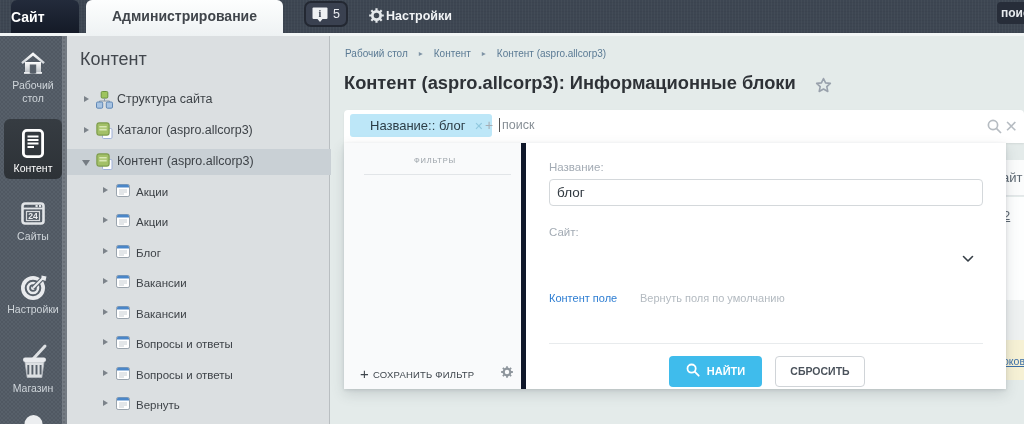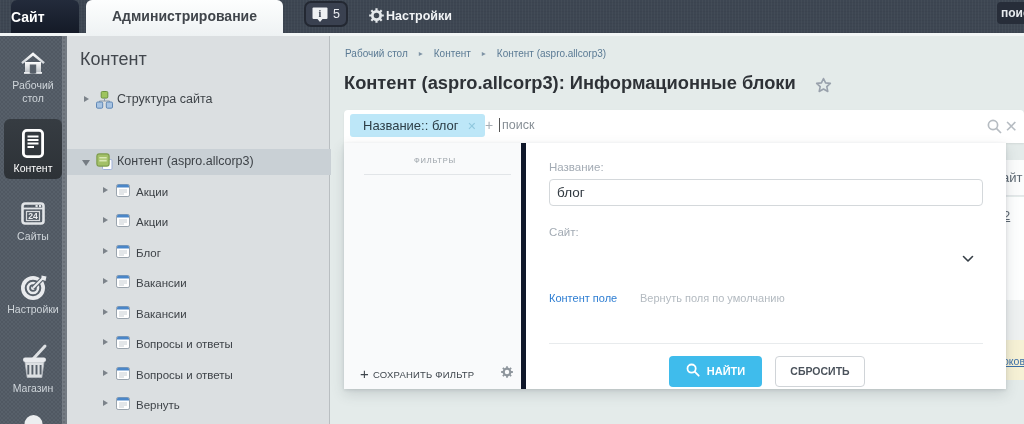--- a/index.html
+++ b/index.html
@@ -32,21 +32,21 @@
 .trow.sub{font-size:11.5px}
 .trow.sub .lbl{top:9.5px}
 
 #main{position:absolute;left:331px;top:36px;width:693px;height:388px;background:#e4ebea}
 #crumbs{position:absolute;left:14px;top:12px;font-size:10px}
 #crumbs span{color:#5a7a94}
 #crumbs b{color:#7e93a5;font-weight:normal;padding:0 11px;font-size:8px;vertical-align:1px}
 #title{position:absolute;left:13px;top:36px;font-size:18.3px;font-weight:bold;color:#2e3237}
 
 #fbar{position:absolute;left:13px;top:74px;width:680px;height:33px;background:#fff;border-radius:4px 4px 0 0;box-shadow:0 1px 2px rgba(0,0,0,.08)}
-#ftag{position:absolute;left:6px;top:4px;height:23px;background:#bde7f8;border-radius:3px;font-size:13px;color:#2c3d46;line-height:23px;padding:0 26px 0 13px}
+#ftag{position:absolute;left:6px;top:4px;height:23px;background:#bde7f8;border-radius:3px;font-size:13px;color:#2c3d46;line-height:23px;padding:0 26px 0 20px}
 #ftag .x{position:absolute;right:8px;top:1px;color:#90c8de;font-size:11px}
 #fplus{position:absolute;left:141px;top:7px;color:#a6adb4;font-size:14px}
 #fsearch{position:absolute;left:155px;top:8px;color:#878f96;font-size:12.5px;border-left:1px solid #555;padding-left:2px}
 #fmag{position:absolute;right:22px;top:9px}
 #fx{position:absolute;right:6px;top:7px;color:#b6bcc2;font-size:16px}
 
 #panel{position:absolute;left:13px;top:107px;width:662px;height:246px;background:#fff;box-shadow:0 5px 12px rgba(60,70,80,.17),0 1px 3px rgba(60,70,80,.15)}
 #pleft{position:absolute;left:0;top:0;width:182px;height:246px;background:#f9fafb;border-right:5px solid #0f172a}
 #pleft .cap{position:absolute;left:0;top:13px;width:182px;text-align:center;font-size:7.5px;letter-spacing:.8px;color:#9aa1a8}
 #pleft hr{position:absolute;left:20px;top:31px;width:147px;border:none;border-top:1px solid #e2e5e8}
@@ -150,20 +150,29 @@
   <div class="trow" style="top:49px">
       <i class="arr-r" style="left:17px"></i>
       <svg class="ti" style="left:29px;top:6px" width="17" height="18" viewBox="0 0 17 18">
         <rect x="5.2" y="0.5" width="6.6" height="6.6" rx="1.2" fill="#9ec45e" stroke="#6d9440" stroke-width="1"></rect>
         <path d="M8.5 7v3M3.5 10h10M3.5 10v2M13.5 10v2" stroke="#8b9aa8" stroke-width="1" fill="none"></path>
         <rect x="0.5" y="11" width="6.2" height="6.2" rx="1.2" fill="#a8c4e2" stroke="#5f87b5" stroke-width="1"></rect>
         <rect x="10.3" y="11" width="6.2" height="6.2" rx="1.2" fill="#a8c4e2" stroke="#5f87b5" stroke-width="1"></rect>
       </svg>
       <span class="lbl" style="left:50px">Структура сайта</span>
     </div>
+  <div class="trow" style="top:80px">
+      <i class="arr-r" style="left:17px"></i>
+      <svg class="ti" style="left:29px;top:6px" width="18" height="19" viewBox="0 0 18 19">
+        <rect x="6.5" y="6.5" width="9.5" height="10" rx="1.2" fill="#fdfdfe" stroke="#9fb0d8" stroke-width="1"></rect>
+        <rect x="0.9" y="0.9" width="12.2" height="12.2" rx="2.4" fill="#a3c068" stroke="#7d9c4b" stroke-width="1.2"></rect>
+        <path d="M3.3 4.8h7.4M3.3 7.6h7.4" stroke="#d9e7b4" stroke-width="1.6"></path>
+      </svg>
+      <span class="lbl" style="left:50px">Каталог (aspro.allcorp3)</span>
+    </div>
   <div class="trow" style="top:111px">
       <i class="arr-d" style="left:15px"></i>
       <svg class="ti" style="left:29px;top:6px" width="18" height="19" viewBox="0 0 18 19">
         <rect x="6.5" y="6.5" width="9.5" height="10" rx="1.2" fill="#fdfdfe" stroke="#9fb0d8" stroke-width="1"></rect>
         <rect x="0.9" y="0.9" width="12.2" height="12.2" rx="2.4" fill="#a3c068" stroke="#7d9c4b" stroke-width="1.2"></rect>
         <path d="M3.3 4.8h7.4M3.3 7.6h7.4" stroke="#d9e7b4" stroke-width="1.6"></path>
       </svg>
       <span class="lbl" style="left:50px">Контент (aspro.allcorp3)</span>
     </div>
   <div class="trow sub" style="top:140px">

